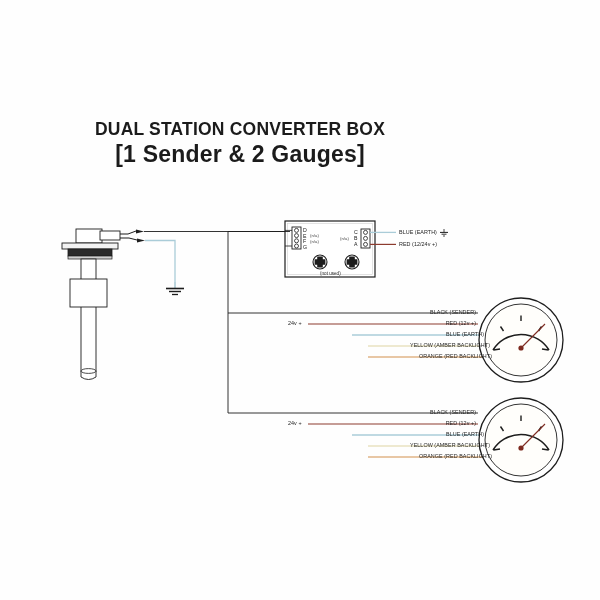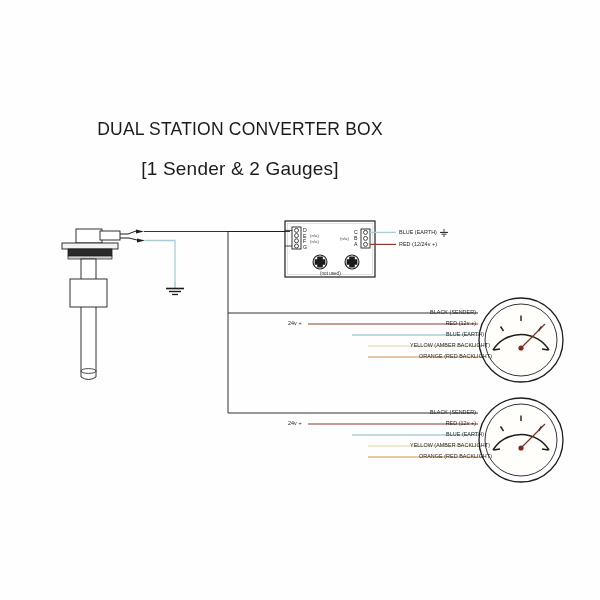--- a/index.html
+++ b/index.html
@@ -7,23 +7,23 @@
     width:600px;height:600px;
     background:#fefefe;
     font-family:"Liberation Sans", sans-serif;
     overflow:hidden;
     position:relative;
   }
   #stage{position:absolute;left:0;top:0;width:600px;height:600px;}
   .title{
     position:absolute;left:0;top:118px;width:480px;text-align:center;
     font-size:17.5px;color:#1b1b1b;letter-spacing:0.2px;line-height:23px;
-    font-weight:400;
+    font-weight:700;
   }
-  .title .l2{display:block;font-size:19px;margin-top:16px;}
+  .title .l2{display:block;font-size:23px;margin-top:2px;}
   svg{position:absolute;left:0;top:0;}
   .wlbl{
     position:absolute;font-size:5.4px;color:#1d1d1d;white-space:nowrap;
     letter-spacing:0.05px;
   }
   .wlbl.r{text-align:right;transform:translateX(-100%);}
   .tlbl{position:absolute;font-size:5.2px;color:#161616;white-space:nowrap;}
   .na{position:absolute;font-size:4.3px;color:#4a4a4a;white-space:nowrap;}
   .notused{position:absolute;font-size:4.6px;color:#2a2a2a;white-space:nowrap;}
 </style>

